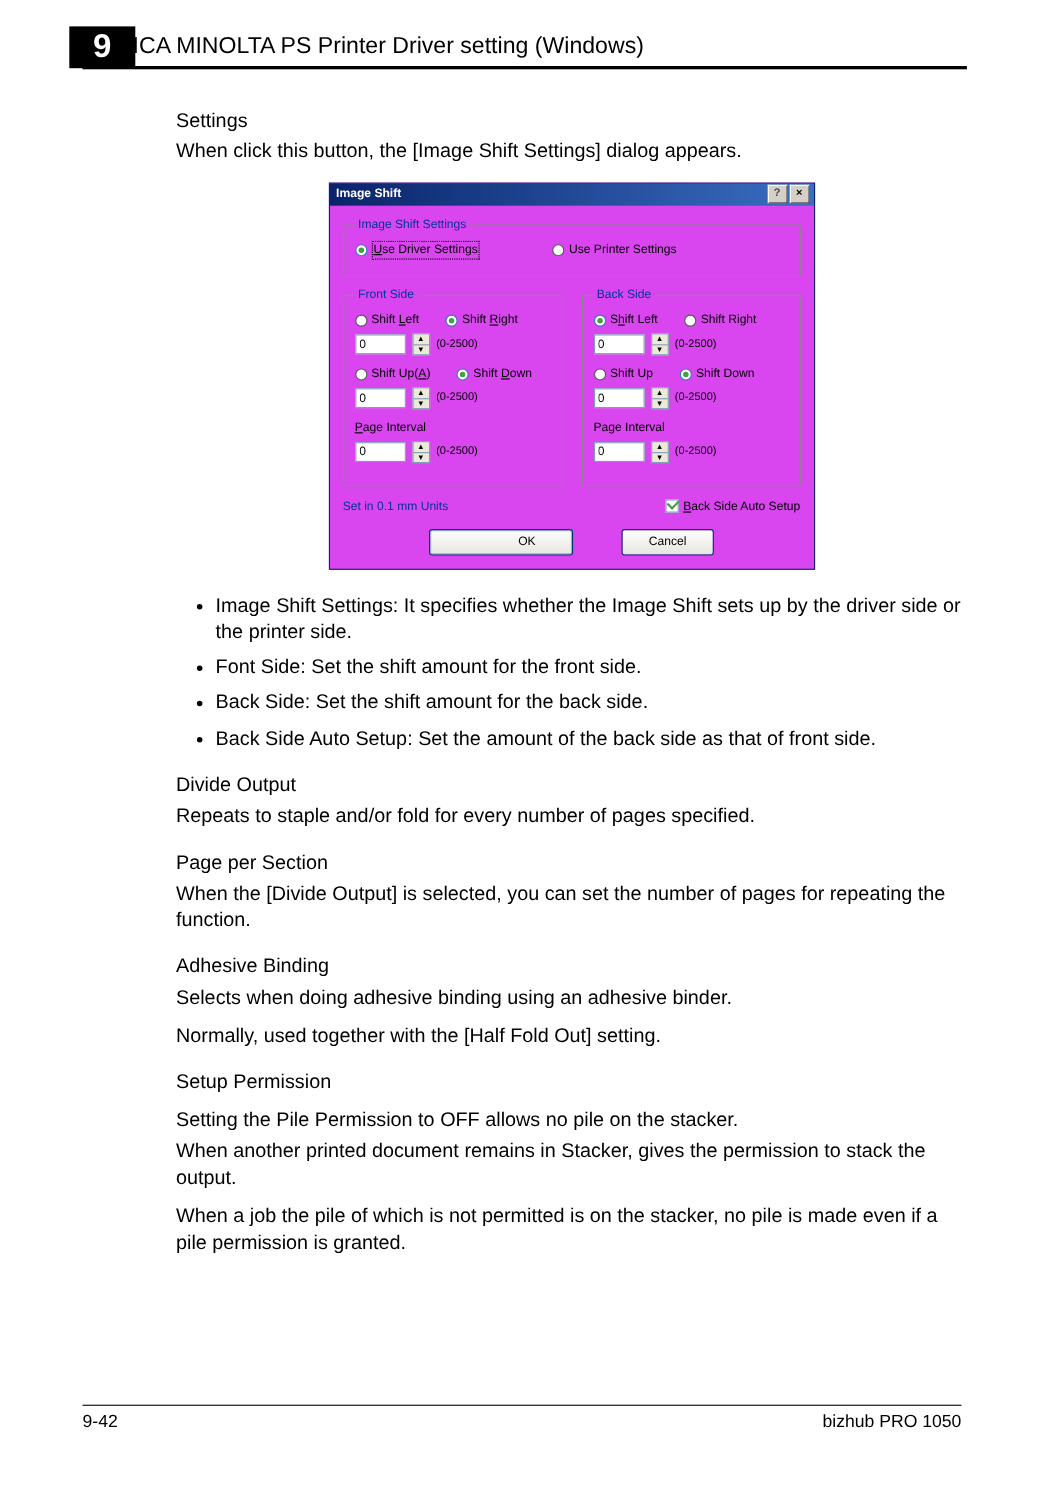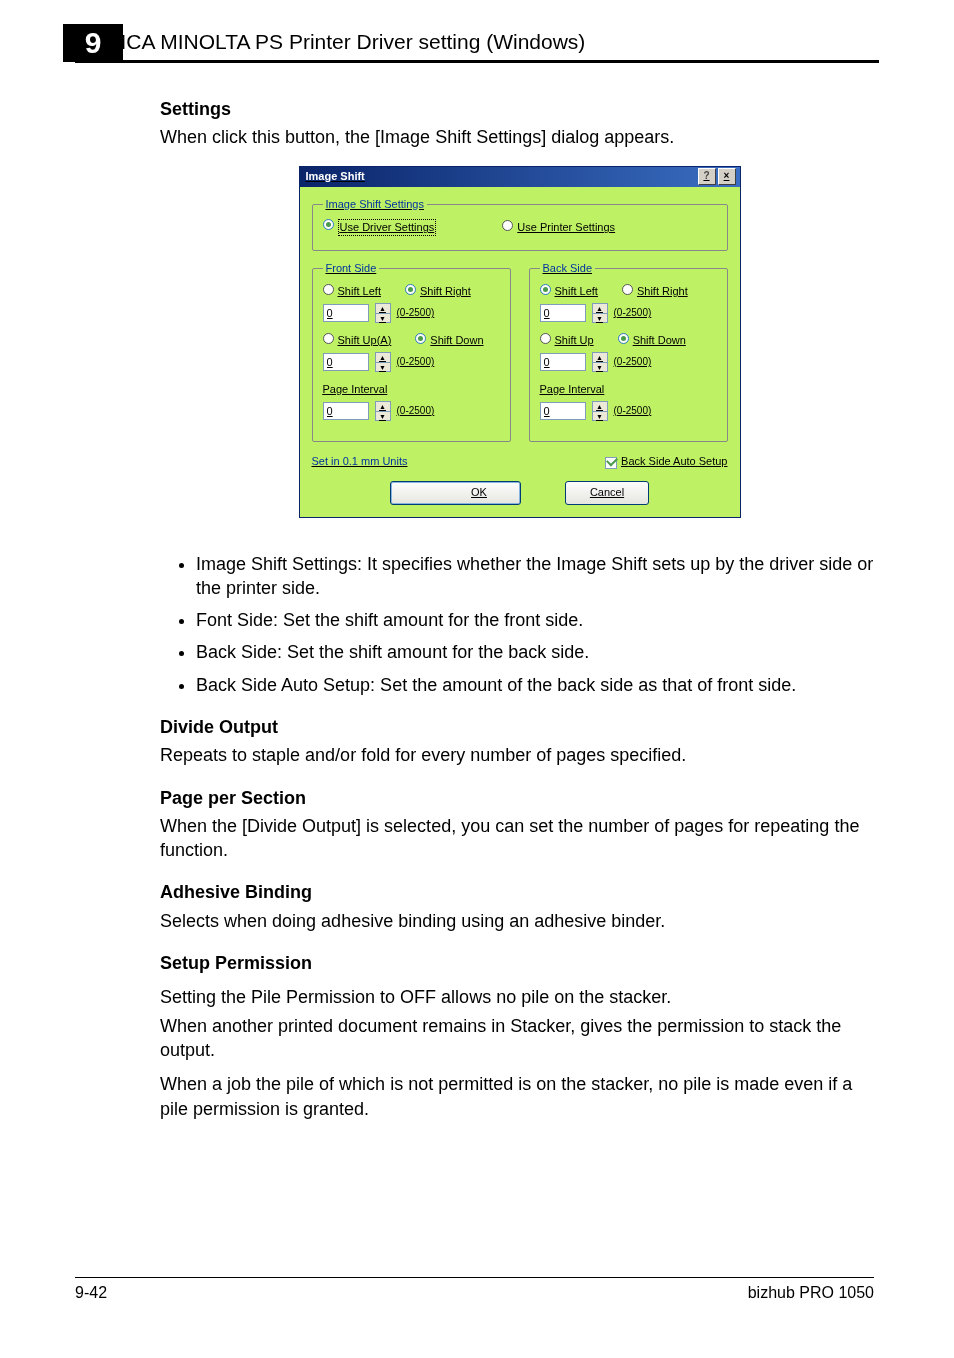--- a/index.html
+++ b/index.html
@@ -40,21 +40,21 @@
     height: 3px;
     background: #000;
   }
   .content {
     margin-left: 85px;
     margin-top: 34px;
     font-size: 18px;
     line-height: 1.35;
   }
   .h-bold {
-    font-weight: bold;
+    font-weight: normal;
     margin-top: 18px;
     margin-bottom: 2px;
   }
   .p {
     margin: 4px 0 0 0;
   }
   ul.bullets {
     margin: 12px 0 0 0;
     padding-left: 36px;
   }
@@ -67,28 +67,27 @@
     right: 80px;
     bottom: 56px;
     border-top: 1px solid #000;
     padding-top: 6px;
     font-size: 16px;
     display: flex;
     justify-content: space-between;
   }
   
   .dialog {
-    margin: 16px auto 34px auto;
+    margin: 16px auto 20px auto;
     width: 440px;
     border: 1px solid #0a246a;
-    background: #bef264;
+    background: #d946ef;
     font-family: Tahoma, Arial, sans-serif;
     font-size: 11px;
     color: #000;
-    text-decoration: underline;
   }
   .dlg-titlebar {
     background: linear-gradient(to right, #0a246a, #3a6ec2);
     color: #fff;
     height: 20px;
     display: flex;
     align-items: center;
     padding: 0 4px 0 6px;
     font-weight: bold;
   }
@@ -136,20 +135,21 @@
   .radio-line {
     display: flex;
     align-items: center;
     gap: 24px;
     margin: 0 0 4px 0;
   }
   .radio-line.driver { gap: 66px; }
   .ul-accel { text-decoration: underline; }
   .radio {
     display: inline-flex;
+    align-items: center;
     gap: 4px;
   }
   .radio .dot {
     width: 11px;
     height: 11px;
     border: 1px solid #555;
     border-radius: 50%;
     background: #fff;
     position: relative;
     box-sizing: border-box;
@@ -217,21 +217,21 @@
     justify-content: space-between;
     align-items: center;
     margin-top: 2px;
   }
   .note {
     color: #0033a0;
     font-size: 11px;
   }
   .chk {
     display: inline-flex;
-    align-items: flex-end;
+    align-items: flex-start;
     gap: 4px;
   }
   .chk .box {
     width: 12px;
     height: 12px;
     background: #fff;
     border: 1px solid #7f9db9;
     position: relative;
     box-sizing: border-box;
   }
@@ -436,20 +436,21 @@
     </ul>
 
     <div class="h-bold">Divide Output</div>
     <div class="p">Repeats to staple and/or fold for every number of pages specified.</div>
 
     <div class="h-bold">Page per Section</div>
     <div class="p">When the [Divide Output] is selected, you can set the number of pages for repeating the function.</div>
 
     <div class="h-bold">Adhesive Binding</div>
     <div class="p">Selects when doing adhesive binding using an adhesive binder.</div>
+    <div class="p" style="margin-top:10px">Normally, used together with the [Half Fold Out] setting.</div>
 
     <div class="h-bold">Setup Permission</div>
     <div class="p" style="margin-top:10px">Setting the Pile Permission to OFF allows no pile on the stacker.</div>
     <div class="p">When another printed document remains in Stacker, gives the permission to stack the output.</div>
     <div class="p" style="margin-top:10px">When a job the pile of which is not permitted is on the stacker, no pile is made even if a pile permission is granted.</div>
 
   </div>
 
   <div class="footer">
     <span>9-42</span>

